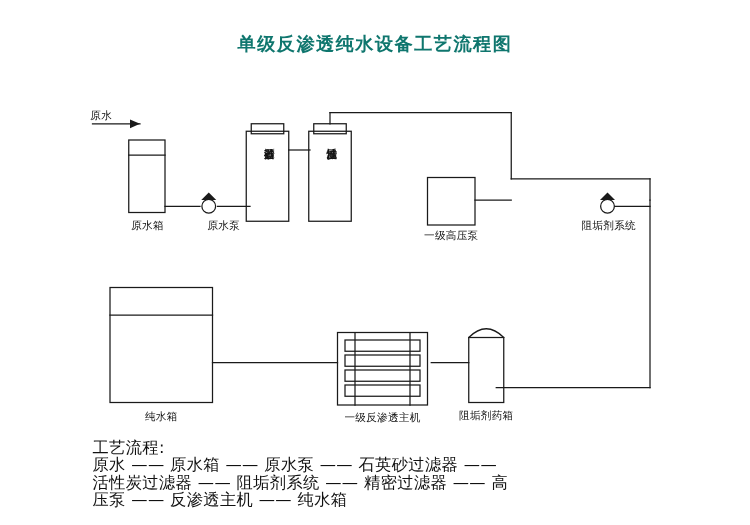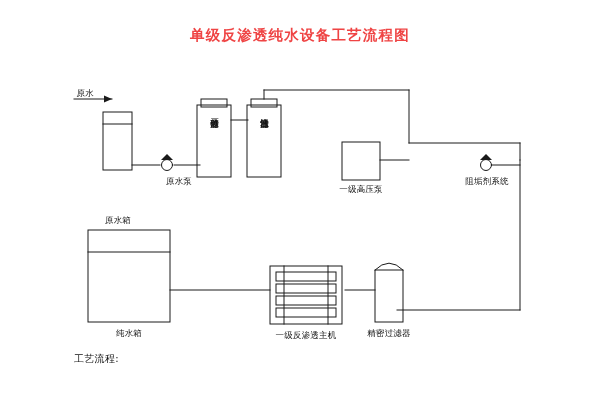--- a/index.html
+++ b/index.html
@@ -46,28 +46,28 @@
   }
   #title {
     position: absolute;
     left: 0;
     top: 26px;
     width: 600px;
     text-align: center;
     font-size: 14.5px;
     font-weight: bold;
     letter-spacing: 1.2px;
-    color: #ef4444;
+    color: #0f766e;
   }
   #process-note {
     position: absolute;
     left: 74px;
     top: 352px;
     width: 340px;
-    font-size: 10px;
+    font-size: 13px;
     line-height: 14px;
     color: #111;
     letter-spacing: 0.3px;
   }
   #process-note .note-title {
     display: block;
   }
   #process-note .note-body {
     display: block;
   }
@@ -134,34 +134,35 @@
       <line x1="328" y1="266" x2="328" y2="324"></line>
 
       <line x1="270" y1="290" x2="170" y2="290"></line>
 
       <rect x="88" y="230" width="82" height="92"></rect>
       <line x1="88" y1="252" x2="170" y2="252"></line>
 
     </g>
   </svg>
 
-  <div class="lbl" style="left:68px; top:88px; width:26px;text-align:right;">原水</div>
-  <div class="lbl" style="left:95px; top:176px; width:46px;margin-top:39px;">原水箱</div>
+  <div class="lbl" style="left:68px; top:88px; width:26px;">原水</div>
+  <div class="lbl" style="left:95px; top:176px; width:46px;">原水箱</div>
   <div class="lbl" style="left:146px; top:176px; width:42px;margin-left:12px;">原水泵</div>
 
   <div class="vlbl" style="left: 208px; top: 112px; writing-mode: vertical-rl; text-orientation: upright;">石英砂过滤器</div>
   <div class="vlbl" style="left: 258px; top: 112px; writing-mode: vertical-rl; text-orientation: upright;">活性炭过滤器</div>
 
   <div class="lbl" style="left:327px; top:184px; width:68px;">一级高压泵</div>
 
   <div class="lbl" style="left:463px; top:176px; width:48px;">阻垢剂系统</div>
 
   <div class="lbl" style="left:104px; top:328px; width:50px;font-family:Liberation Serif, serif;">纯水箱</div>
 
   <div class="lbl" style="left:256px; top:330px; width:100px;text-align:center;">一级反渗透主机</div>
 
-  <div class="lbl" style="left:352px; top:328px; width:74px;">精密过滤器</div>
+  <div class="lbl" style="left:352px; top:328px; width:74px;">阻垢剂药箱</div>
 
   <div id="process-note">
     <span class="note-title">工艺流程:</span>
+    <span class="note-body">原水 —— 原水箱 —— 原水泵 —— 石英砂过滤器 —— 活性炭过滤器 —— 阻垢剂系统 —— 精密过滤器 —— 高压泵 —— 反渗透主机 —— 纯水箱</span>
   </div>
 
 </div>
 
 </body></html>

